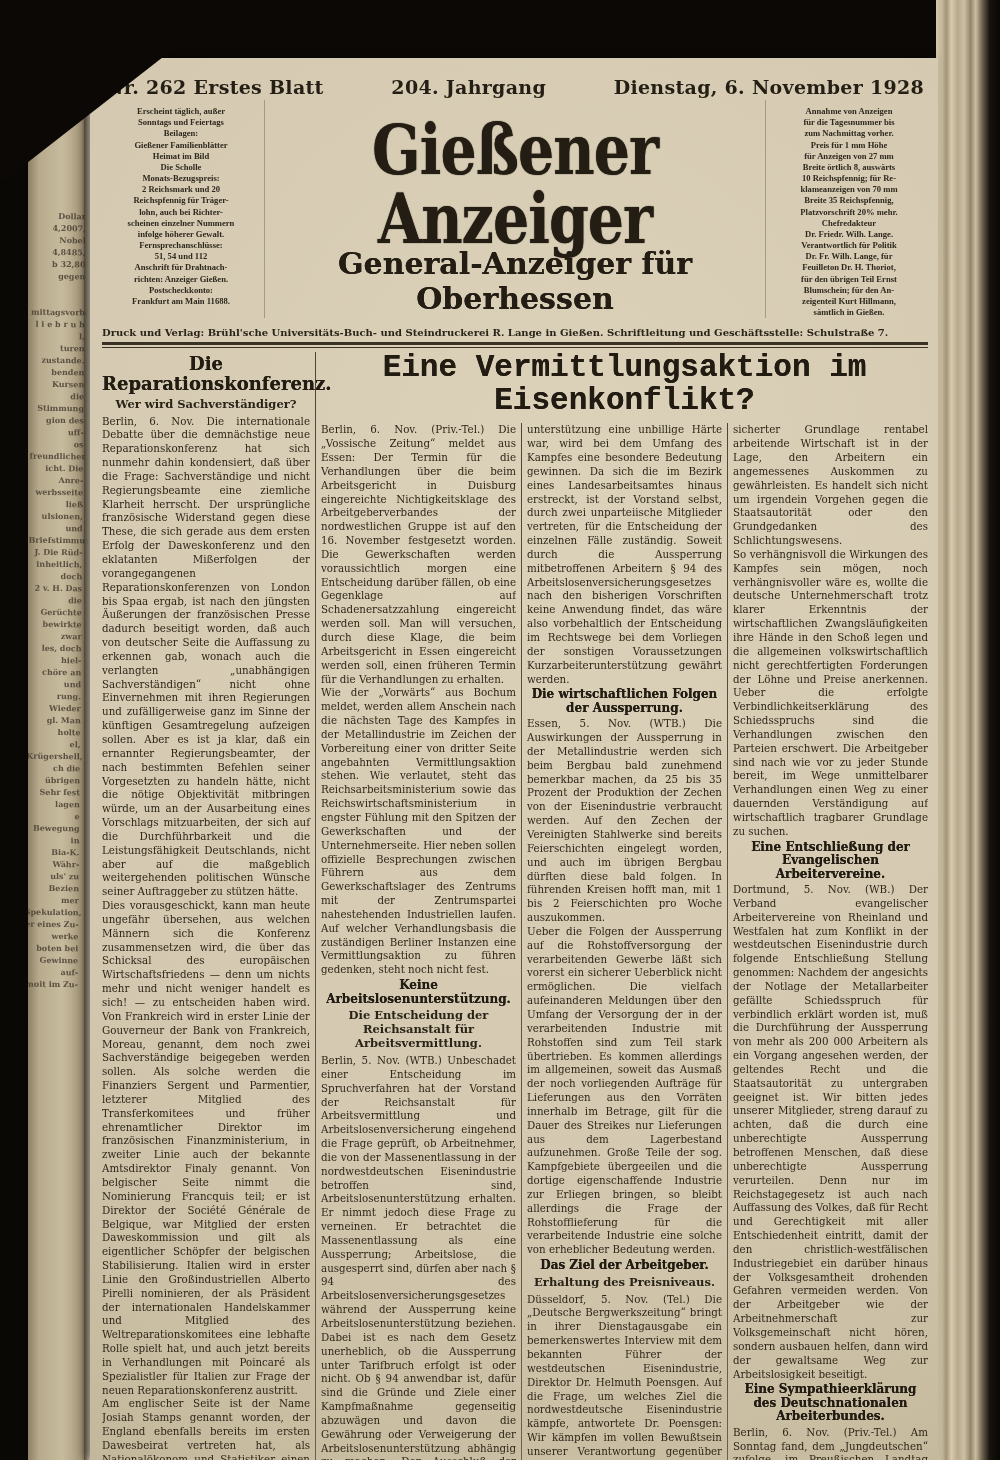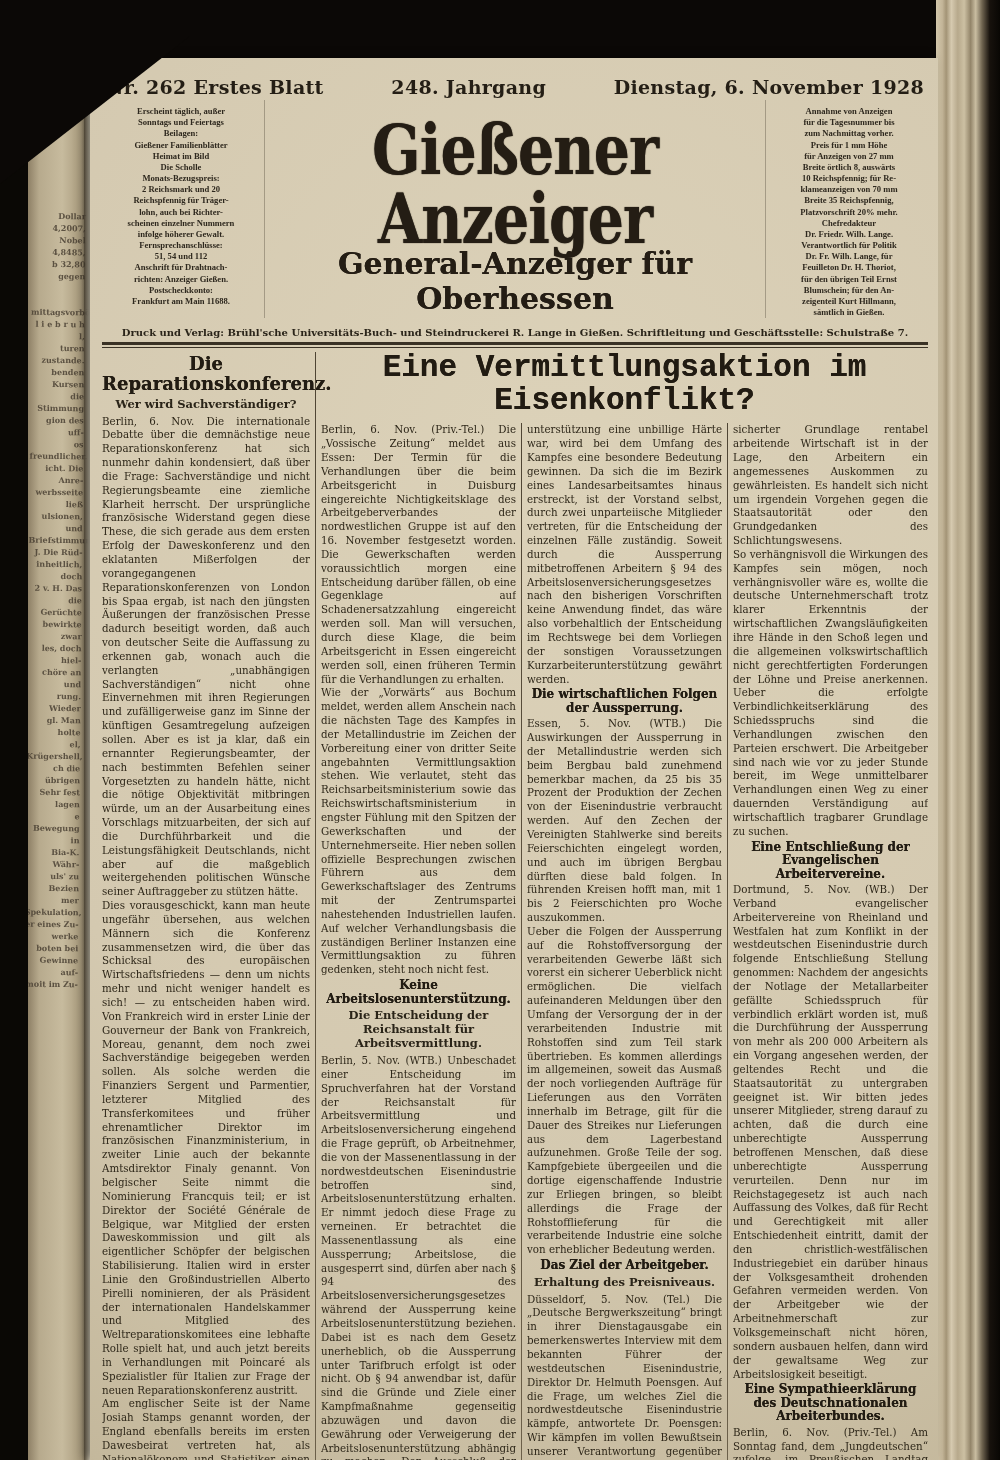--- a/index.html
+++ b/index.html
@@ -43,21 +43,21 @@
   .notice{width:158px;font-size:8.6px;line-height:1.3;font-weight:bold;
     white-space:pre-line;text-align:center;color:#2e281e;padding-top:6px;font-family:Liberation Serif, serif;}
   .notice.left{border-right:1px solid rgba(70,60,45,.35);padding-right:4px;}
   .notice.right{border-left:1px solid rgba(70,60,45,.35);padding-left:4px;}
   .titleblock{flex:1;text-align:center;padding:0 4px;}
   .paper-title{font-size:57px;font-weight:bold;color:#241d14;line-height:1.0;
     transform:scaleY(1.22);transform-origin:top center;margin-top:14px;
     letter-spacing:-1px;text-shadow:0 0 1px #241d14;}
   .paper-subtitle{font-size:30px;font-weight:bold;color:#241d14;margin-top:18px;
     text-shadow:0 0 .5px #241d14;}
-  .imprint{font-size:10px;font-weight:bold;text-align:center;margin-top:9px;color:#2a2419;}
+  .imprint{font-size:10px;font-weight:bold;margin-top:9px;color:#2a2419;}
   .rule-double{margin-top:4px;border-top:3px solid #3a3225;border-bottom:1px solid #3a3225;height:2px;}
 
   
   .cols{display:flex;margin-top:4px;height:1118px;overflow:hidden;}
   .vrule{width:1px;background:linear-gradient(#4e4433,#6b5f49);margin:0 5px;}
   .col1{width:208px;flex:none;}
   .rightzone{flex:1;display:flex;flex-direction:column;}
   .lead-head{font-size:31px;font-weight:bold;text-align:center;color:#211b12;
     margin:0 0 6px 0;line-height:1.05;text-shadow:0 0 .5px #211b12;font-family:Liberation Mono, monospace;}
   .threecols{display:flex;flex:1;overflow:hidden;}
@@ -116,21 +116,21 @@
   </div>
   <div class="gutter"></div>
   <div class="black-corner"></div>
 
   <div class="paper">
     <div class="inner">
 
       <header>
         <div class="topline">
           <span>Nr. 262 Erstes Blatt</span>
-          <span>248. Jahrgang</span>
+          <span>204. Jahrgang</span>
           <span>Dienstag, 6. November 1928</span>
         </div>
         <div class="mast">
           <div class="notice left">Erscheint täglich, außer
 Sonntags und Feiertags
 Beilagen:
 Gießener Familienblätter
 Heimat im Bild
 Die Scholle
 Monats-Bezugspreis:

